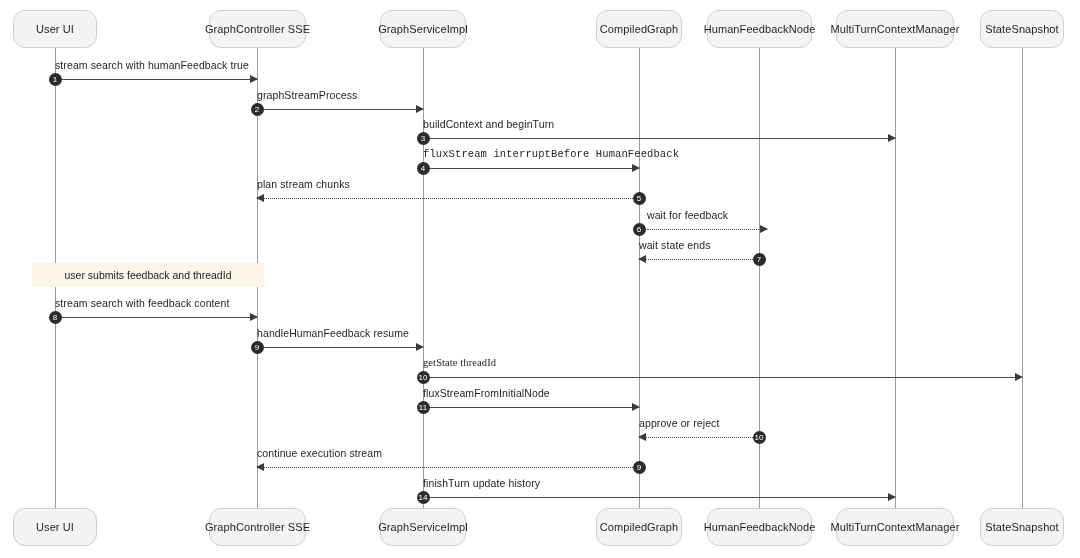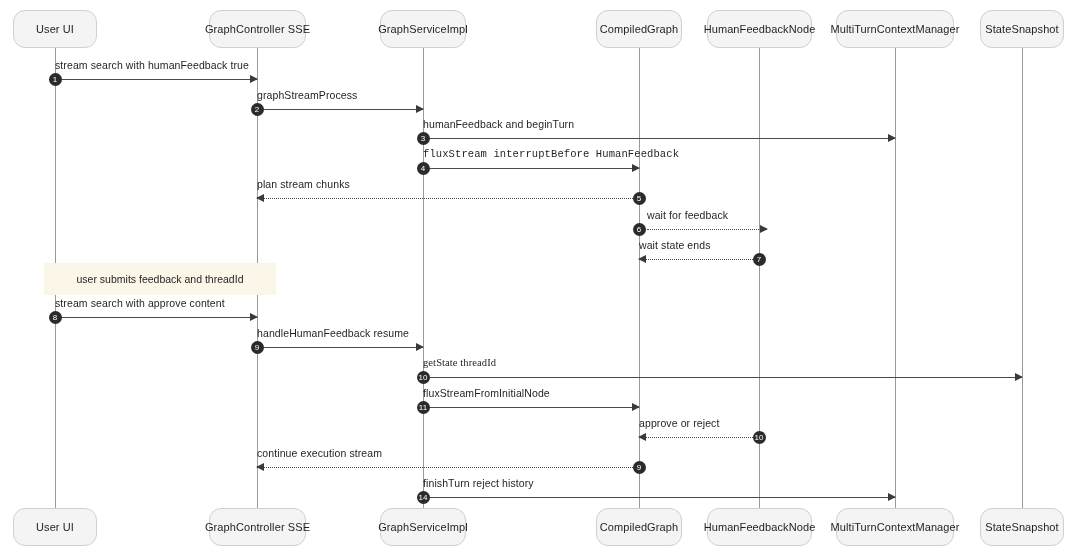--- a/index.html
+++ b/index.html
@@ -105,39 +105,39 @@
   <div id="header-layer">
       <div class="pbox" style="left: 13px; width: 84px; top: 10px; height: 38px;">User UI</div>
       <div class="pbox" style="left: 209px; width: 97px; top: 10px; height: 38px;">GraphController SSE</div>
       <div class="pbox" style="left: 380px; width: 86px; top: 10px; height: 38px;">GraphServiceImpl</div>
       <div class="pbox" style="left: 596px; width: 86px; top: 10px; height: 38px;">CompiledGraph</div>
       <div class="pbox" style="left: 707px; width: 105px; top: 10px; height: 38px;">HumanFeedbackNode</div>
       <div class="pbox" style="left: 836px; width: 118px; top: 10px; height: 38px;">MultiTurnContextManager</div>
       <div class="pbox" style="left: 980px; width: 84px; top: 10px; height: 38px;">StateSnapshot</div>
     </div>
   <div id="notes-layer">
-      <div class="note" style="left: 44px; top: 263px; width: 232px; height: 32px;">user submits feedback and threadId</div>
+      <div class="note" style="left: 32px; top: 263px; width: 232px; height: 24px;">user submits feedback and threadId</div>
     </div>
   <div id="messages-layer">
       <div class="msg to-right" style="left: 55px; top: 79px; width: 202px;">
         <div class="line"></div>
         <div class="head"></div>
         <div class="label">stream search with humanFeedback true</div>
       </div>
       <div class="seqnum" style="left: 48.5px; top: 72.5px;">1</div>
       <div class="msg to-right" style="left: 257px; top: 109px; width: 166px;">
         <div class="line"></div>
         <div class="head"></div>
         <div class="label">graphStreamProcess</div>
       </div>
       <div class="seqnum" style="left: 250.5px; top: 102.5px;">2</div>
       <div class="msg to-right" style="left: 423px; top: 138px; width: 472px;">
         <div class="line"></div>
         <div class="head"></div>
-        <div class="label">humanFeedback and beginTurn</div>
+        <div class="label">buildContext and beginTurn</div>
       </div>
       <div class="seqnum" style="left: 416.5px; top: 131.5px;">3</div>
       <div class="msg to-right" style="left: 423px; top: 168px; width: 216px; font-family: Liberation Mono, monospace;">
         <div class="line"></div>
         <div class="head"></div>
         <div class="label">fluxStream interruptBefore HumanFeedback</div>
       </div>
       <div class="seqnum" style="left: 416.5px; top: 161.5px;">4</div>
       <div class="msg dotted to-left" style="left: 257px; top: 198px; width: 382px;">
         <div class="line"></div>
@@ -153,21 +153,21 @@
       <div class="seqnum" style="left: 632.5px; top: 222.5px;">6</div>
       <div class="msg dotted to-left" style="left: 639px; top: 259px; width: 120px;">
         <div class="line"></div>
         <div class="head"></div>
         <div class="label">wait state ends</div>
       </div>
       <div class="seqnum" style="left: 752.5px; top: 252.5px;">7</div>
       <div class="msg to-right" style="left: 55px; top: 317px; width: 202px;">
         <div class="line"></div>
         <div class="head"></div>
-        <div class="label">stream search with approve content</div>
+        <div class="label">stream search with feedback content</div>
       </div>
       <div class="seqnum" style="left: 48.5px; top: 310.5px;">8</div>
       <div class="msg to-right" style="left: 257px; top: 347px; width: 166px;">
         <div class="line"></div>
         <div class="head"></div>
         <div class="label">handleHumanFeedback resume</div>
       </div>
       <div class="seqnum" style="left: 250.5px; top: 340.5px;">9</div>
       <div class="msg to-right" style="left: 423px; top: 377px; width: 599px; font-family: Liberation Serif, serif;">
         <div class="line"></div>
@@ -189,21 +189,21 @@
       <div class="seqnum" style="left: 752.5px; top: 430.5px;">10</div>
       <div class="msg dotted to-left" style="left: 257px; top: 467px; width: 382px; text-decoration: underline;">
         <div class="line"></div>
         <div class="head"></div>
         <div class="label">continue execution stream</div>
       </div>
       <div class="seqnum" style="left: 632.5px; top: 460.5px;">9</div>
       <div class="msg to-right" style="left: 423px; top: 497px; width: 472px;">
         <div class="line"></div>
         <div class="head"></div>
-        <div class="label">finishTurn reject history</div>
+        <div class="label">finishTurn update history</div>
       </div>
       <div class="seqnum" style="left: 416.5px; top: 490.5px;">14</div>
     </div>
   <div id="footer-layer">
       <div class="pbox" style="left: 13px; width: 84px; top: 508px; height: 38px;">User UI</div>
       <div class="pbox" style="left: 209px; width: 97px; top: 508px; height: 38px;">GraphController SSE</div>
       <div class="pbox" style="left: 380px; width: 86px; top: 508px; height: 38px;">GraphServiceImpl</div>
       <div class="pbox" style="left: 596px; width: 86px; top: 508px; height: 38px;">CompiledGraph</div>
       <div class="pbox" style="left: 707px; width: 105px; top: 508px; height: 38px;">HumanFeedbackNode</div>
       <div class="pbox" style="left: 836px; width: 118px; top: 508px; height: 38px;">MultiTurnContextManager</div>

